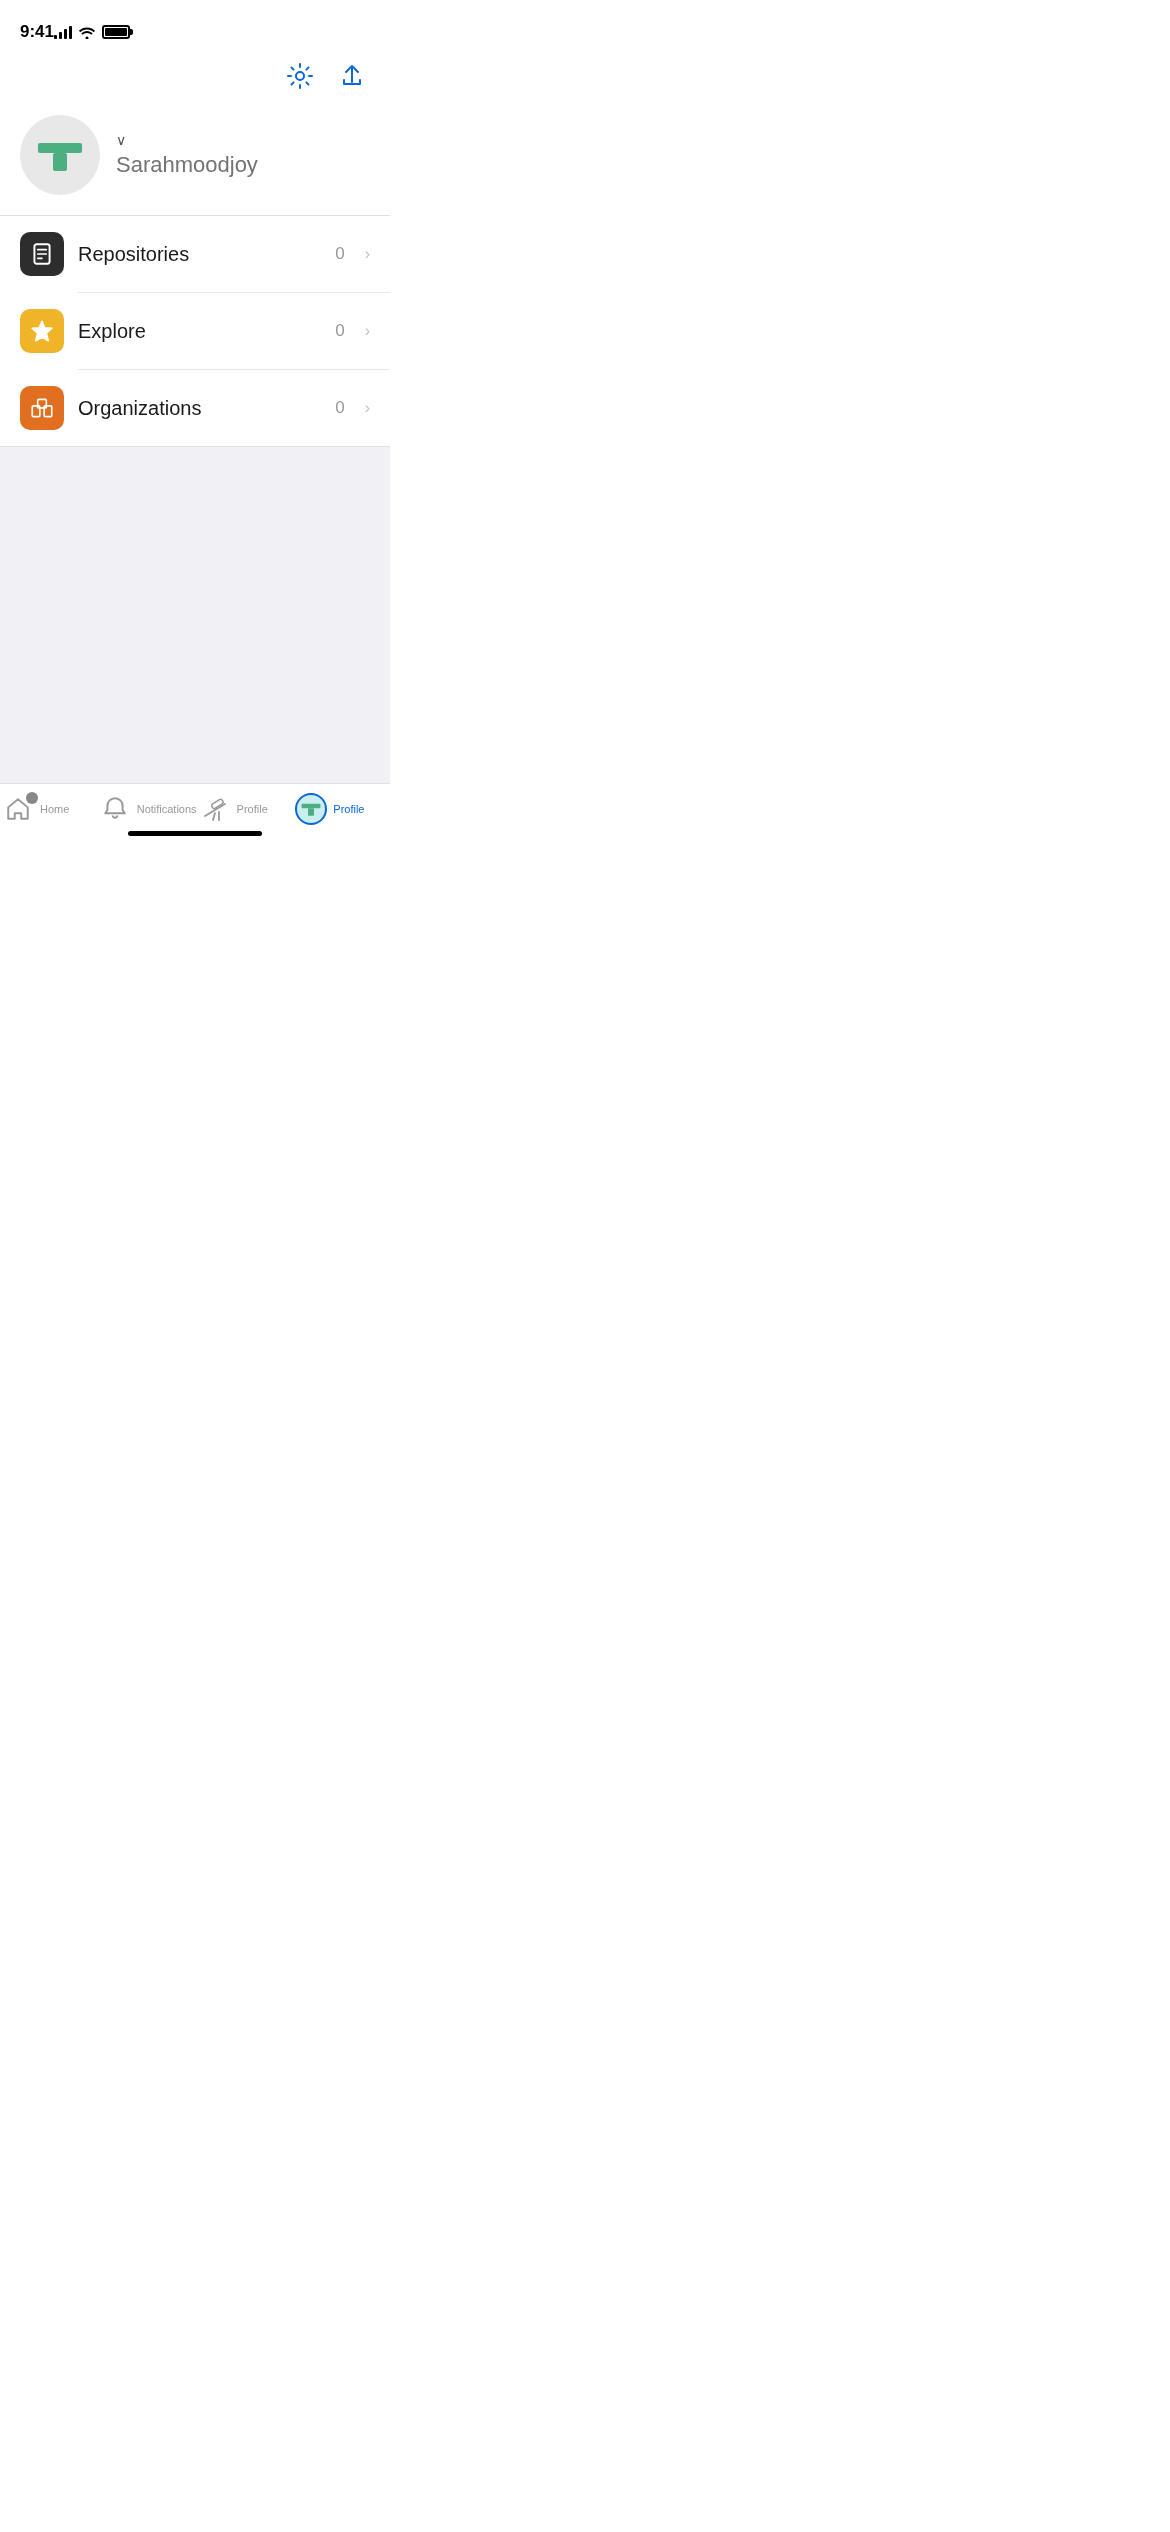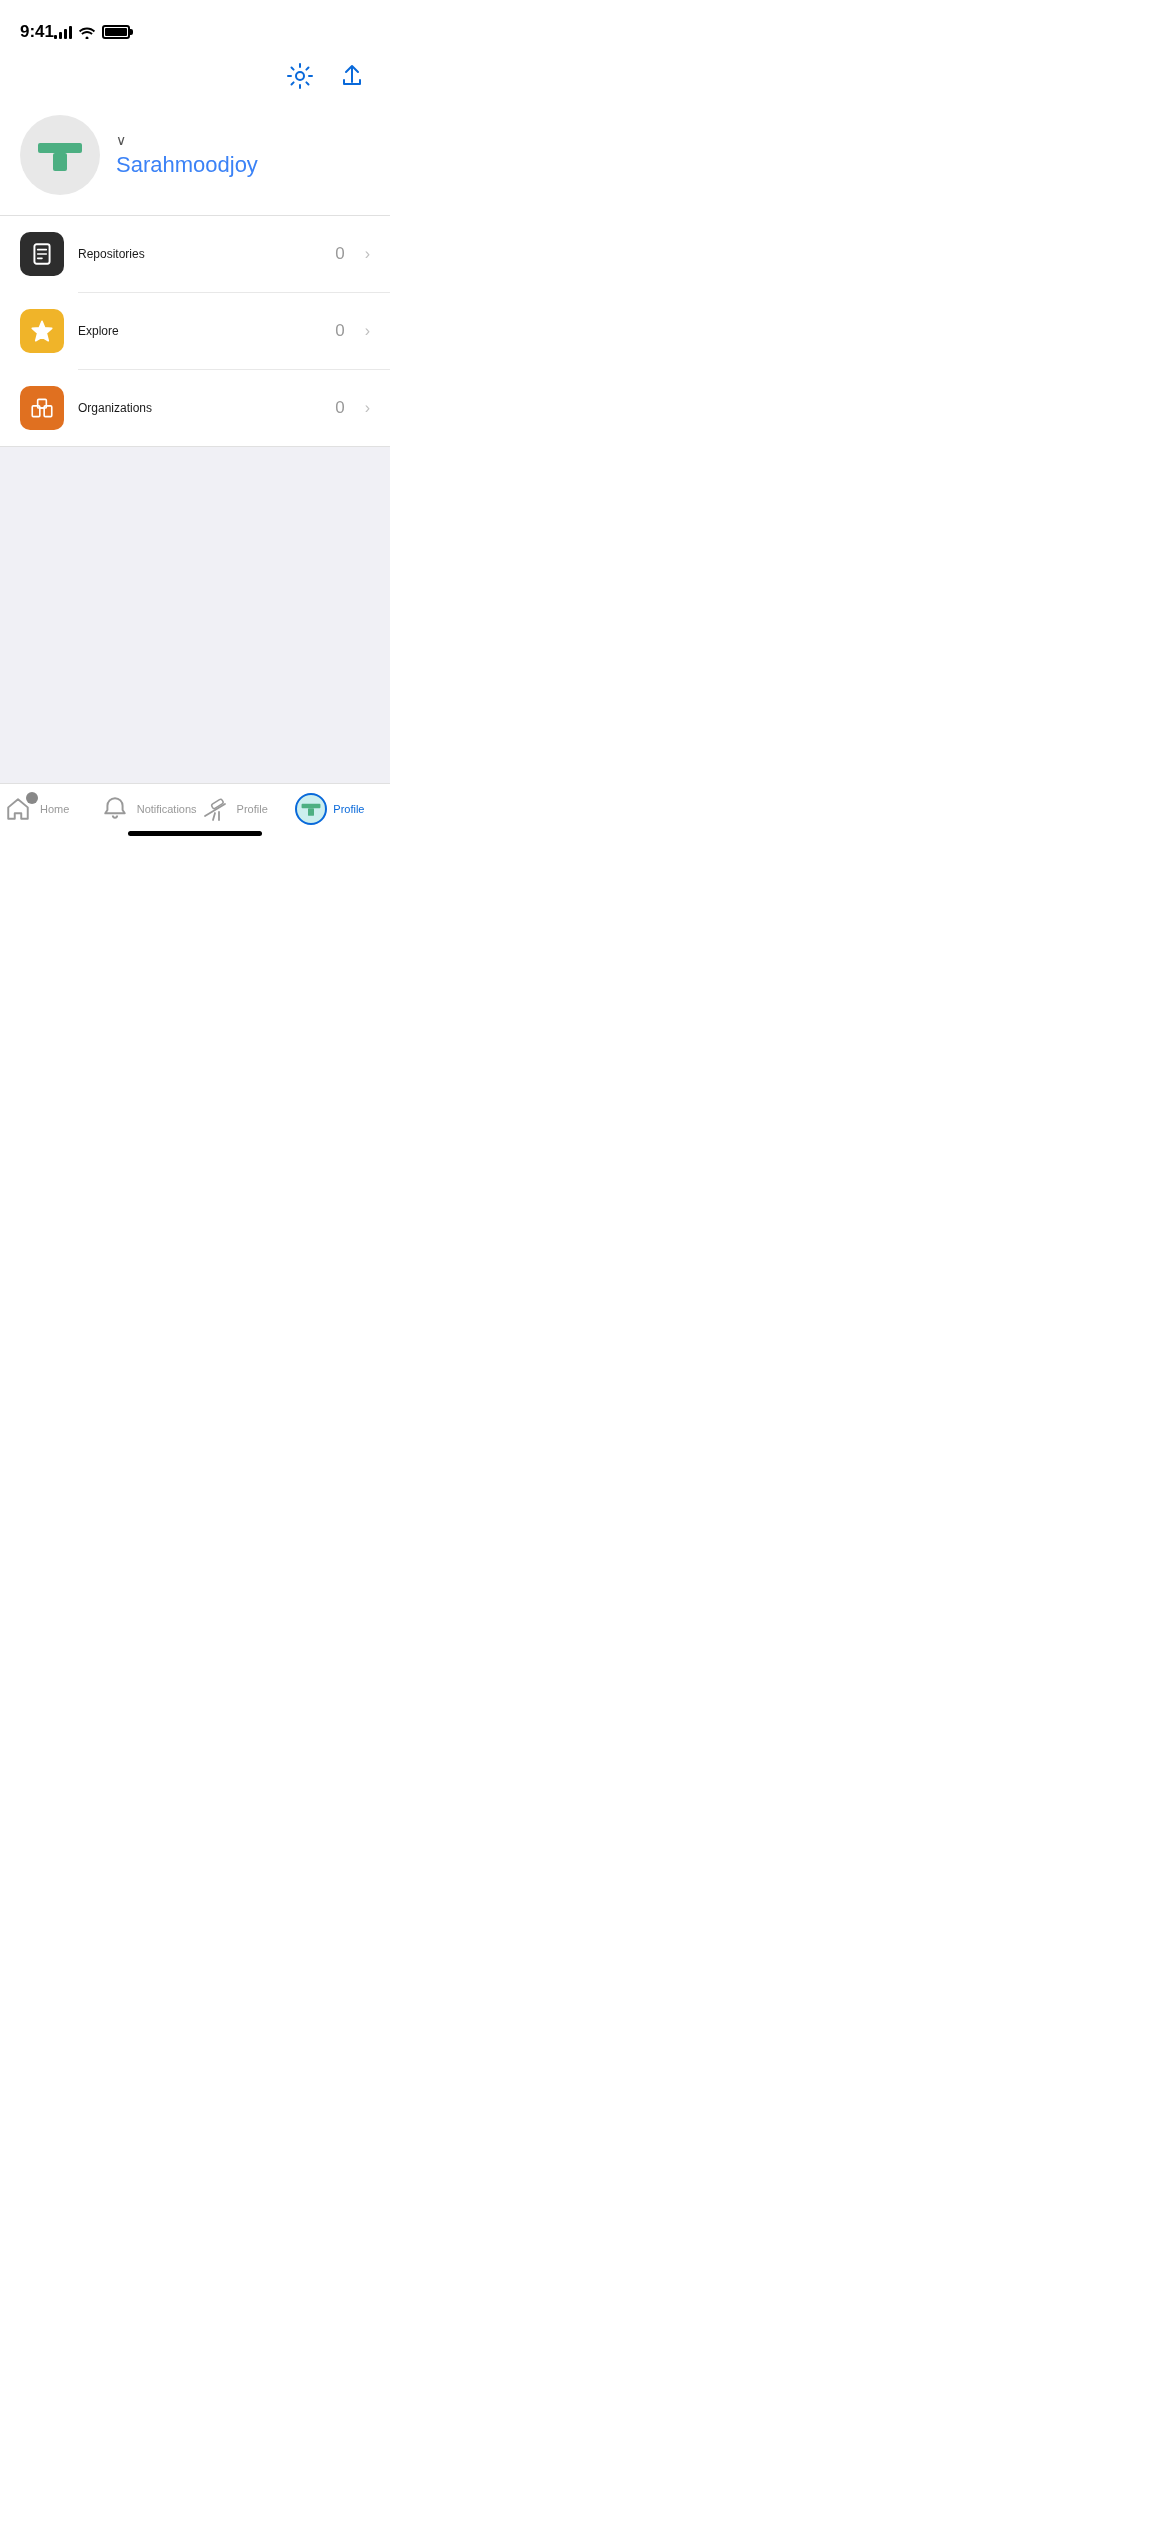--- a/index.html
+++ b/index.html
@@ -130,21 +130,21 @@
     }
 
     .dropdown-arrow {
       color: #555;
       font-size: 14px;
       margin-bottom: 2px;
     }
 
     .username {
       font-size: 22px;
-      color: #3b82f6;
+      color: #737373;
       font-weight: 400;
     }
 
     
     .divider {
       height: 1px;
       background: #e0e0e0;
       margin: 0;
     }
 
@@ -171,21 +171,21 @@
       justify-content: center;
       flex-shrink: 0;
     }
 
     .icon-dark { background: #2d2d2d; }
     .icon-yellow { background: #f0b429; }
     .icon-orange { background: #e07020; }
 
     .menu-item-label {
       flex: 1;
-      font-size: 12px;
+      font-size: 20px;
       color: #1a1a1a;
       font-weight: 400;
     }
 
     .menu-item-count {
       font-size: 17px;
       color: #999;
       margin-right: 6px;
     }
 

